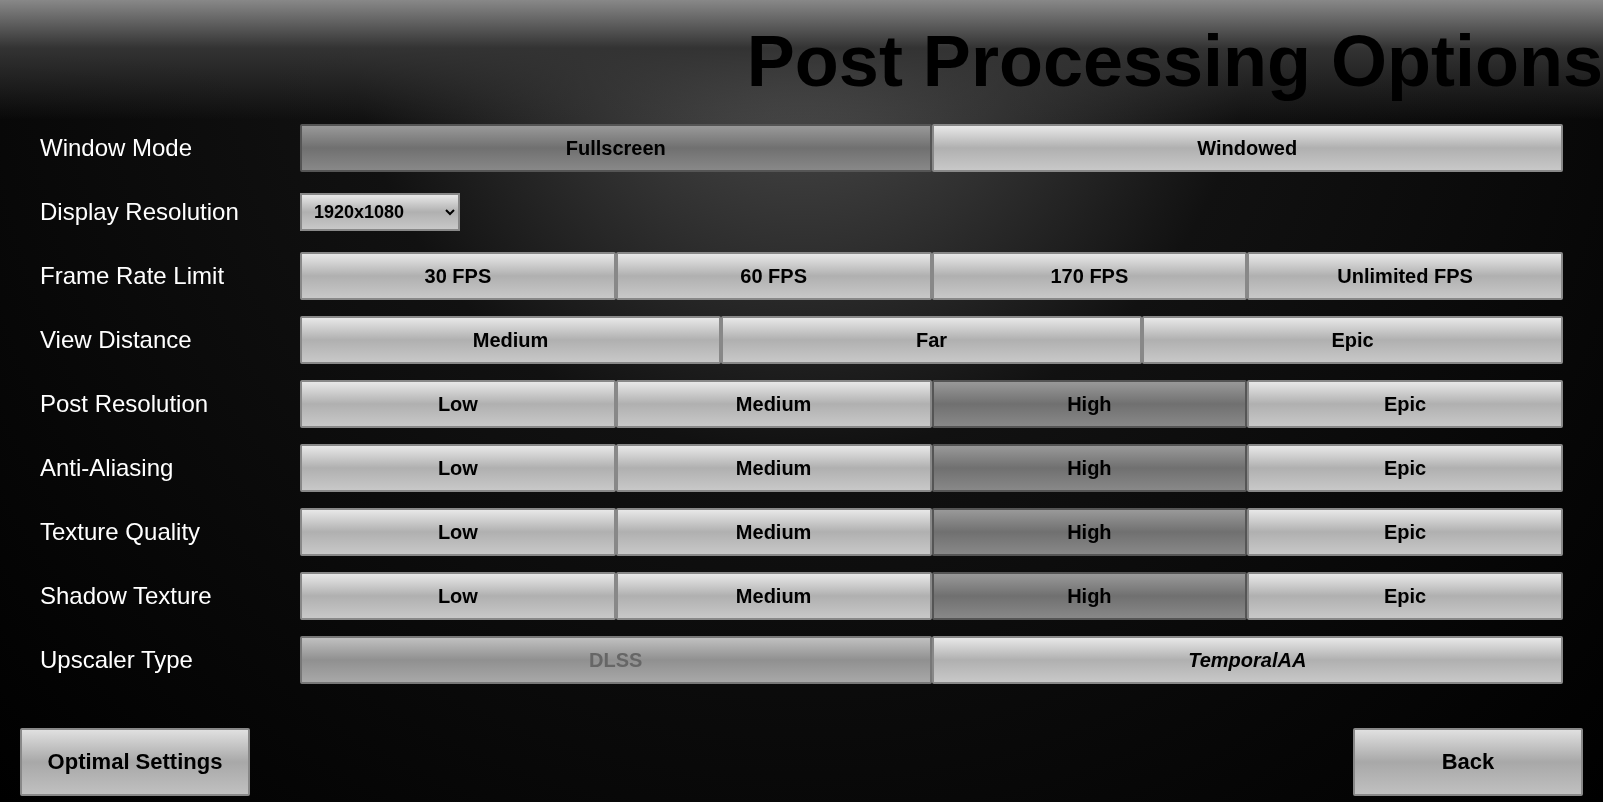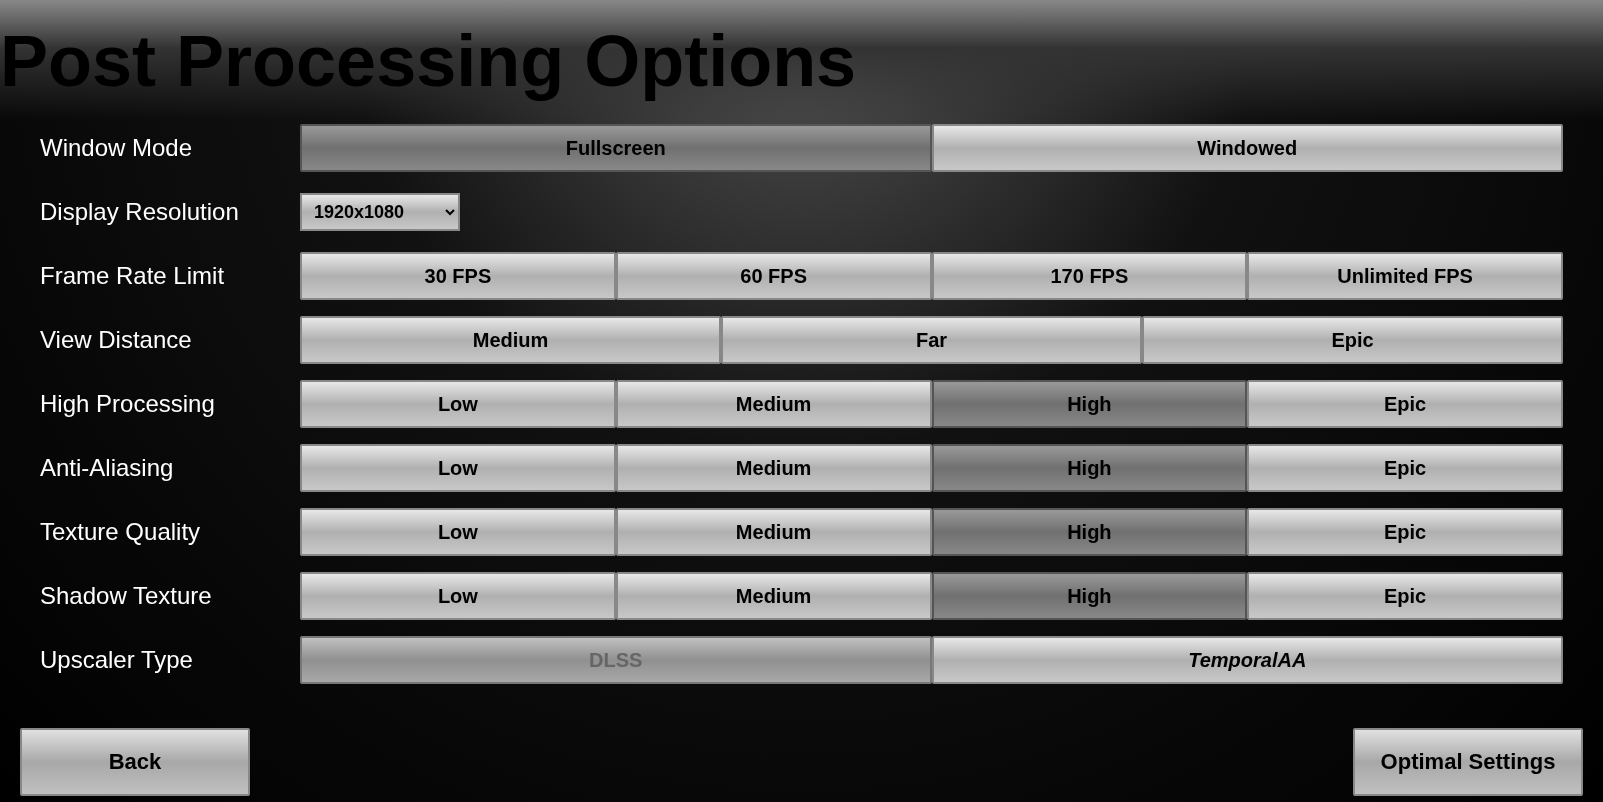--- a/index.html
+++ b/index.html
@@ -18,21 +18,21 @@
     body::before {
       content: '';
       position: absolute;
       top: 0; left: 0; right: 0;
       height: 120px;
       background: linear-gradient(to bottom, #888 0%, #333 40%, transparent 100%);
       z-index: 0;
     }
 
     .page-title {
-      text-align: left;
+      text-align: right;
       font-size: 72px;
       font-weight: 900;
       color: #000;
       padding-top: 20px;
       padding-bottom: 20px;
       position: relative;
       z-index: 1;
       text-shadow: none;
       
     }
@@ -164,21 +164,21 @@
     </div>
     <div class="settings-row">
       <div class="row-label">View Distance</div>
       <div class="row-options">
         <button class="btn">Medium</button>
         <button class="btn">Far</button>
         <button class="btn">Epic</button>
       </div>
     </div>
     <div class="settings-row">
-      <div class="row-label">High Processing</div>
+      <div class="row-label">Post Resolution</div>
       <div class="row-options">
         <button class="btn">Low</button>
         <button class="btn">Medium</button>
         <button class="btn selected">High</button>
         <button class="btn">Epic</button>
       </div>
     </div>
     <div class="settings-row">
       <div class="row-label">Anti-Aliasing</div>
       <div class="row-options">
@@ -209,15 +209,15 @@
     <div class="settings-row">
       <div class="row-label">Upscaler Type</div>
       <div class="row-options">
         <button class="btn disabled-btn" style="flex: 2 1 0%;">DLSS</button>
         <button class="btn" style="flex: 2 1 0%; font-style: italic;">TemporalAA</button>
       </div>
     </div>
   </div>
 
 <div class="bottom-bar">
+  <button class="bottom-btn">Optimal Settings</button>
   <button class="bottom-btn">Back</button>
-  <button class="bottom-btn">Optimal Settings</button>
 </div>
 
 </body></html>

